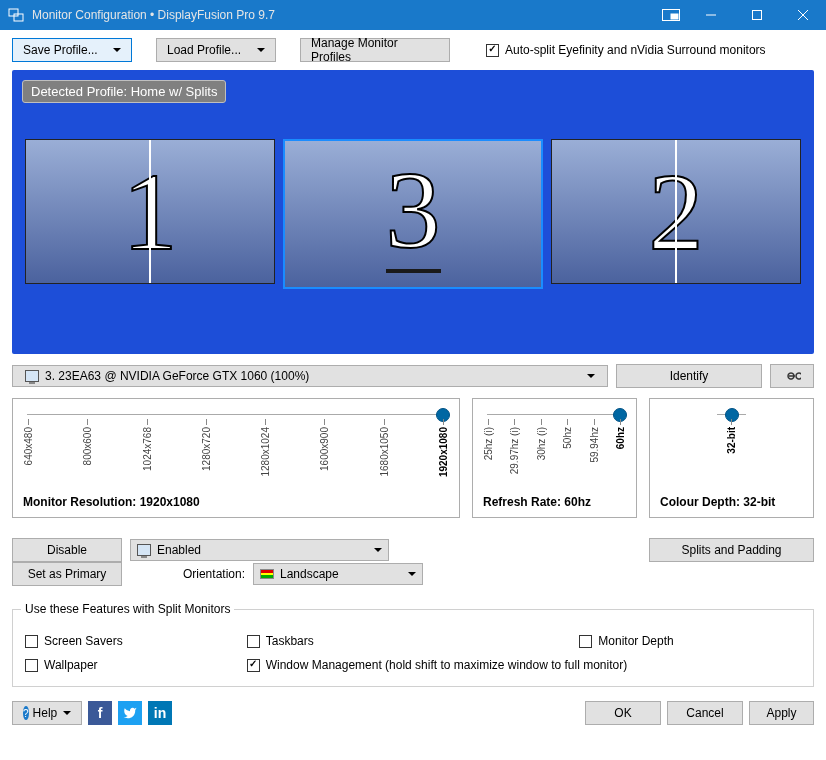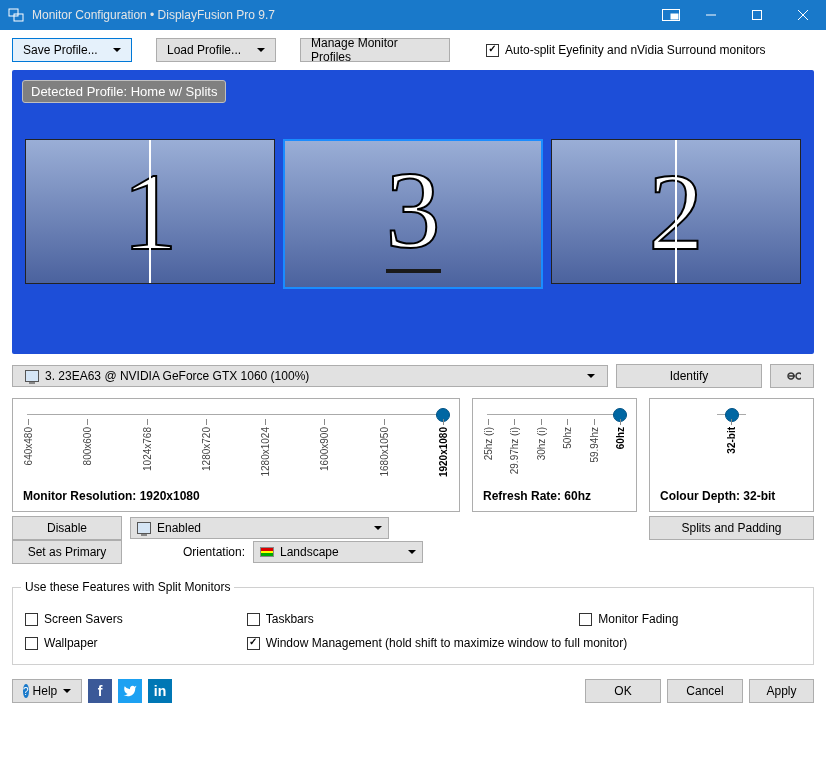--- a/index.html
+++ b/index.html
@@ -55,28 +55,28 @@
 .panel-refresh { width: 165px; }
 .panel-color { width: 165px; }
 .panel .slider-area { position: relative; height: 80px; }
 .ticks { display: flex; justify-content: space-between; height: 100%; position: relative; padding-top: 10px; }
 .tick { display: flex; flex-direction: column; align-items: center; font-size: 10px; color: #444; }
 .tick .mark { width: 1px; height: 6px; background: #888; margin-bottom: 2px; }
 .tick .vlabel { writing-mode: vertical-rl; transform: rotate(180deg); font-size: 10px; white-space: nowrap; }
 .tick.sel .vlabel { font-weight: bold; color: #000; }
 .slider-track { position: absolute; top: 5px; left: 4px; right: 4px; height: 1px; background: #aaa; }
 .slider-thumb { position: absolute; top: -1px; width: 14px; height: 14px; border-radius: 50%; background: #0067a3; border: 1px solid #005285; transform: translateX(-50%); }
-.panel-label { margin-top: 0; font-size: 12px; }
+.panel-label { margin-top: 6px; font-size: 12px; }
 .panel-label b { font-weight: bold; }
 
 
 .ticks-single { display: flex; justify-content: center; height: 100%; padding-top: 10px; position: relative; }
 
 
-.under-panels-row { display: flex; gap: 8px; margin-top: 4px; align-items: center; }
+.under-panels-row { display: flex; gap: 8px; margin-top: 20px; align-items: center; }
 .under-panels-row .spacer { flex: 1; }
 .select-inline { background: #e1e1e1; border: 1px solid #adadad; height: 22px; display: flex; align-items: center; padding: 0 6px; cursor: pointer; gap: 6px; flex: 1; }
 .orient-row { display: flex; gap: 8px; align-items: center; }
 .orient-row .lbl { text-align: right; width: 115px; }
 .flag-icon { width: 14px; height: 10px; background: linear-gradient(to bottom, #d00 33%, #ff0 33% 66%, #0a0 66%); border: 1px solid #888; }
 
 
 .fs { border: 1px solid #d0d0d0; margin-top: 16px; padding: 10px 12px 14px 12px; }
 .fs-legend { font-size: 12px; padding: 0 4px; margin-left: -4px; }
 .fs-grid { display: grid; grid-template-columns: 1fr 1.5fr 1fr; row-gap: 10px; margin-top: 8px; }
@@ -303,21 +303,21 @@
       <label class="checkbox">
           <span class="box"></span>
           <span>Screen Savers</span>
         </label>
       <label class="checkbox">
           <span class="box"></span>
           <span>Taskbars</span>
         </label>
       <label class="checkbox">
           <span class="box"></span>
-          <span>Monitor Fading</span>
+          <span>Monitor Depth</span>
         </label>
       <label class="checkbox">
           <span class="box"></span>
           <span>Wallpaper</span>
         </label>
       <label class="checkbox checked" style="grid-column:2/4">
           <span class="box"></span>
           <span>Window Management (hold shift to maximize window to full monitor)</span>
         </label>
     </div>

